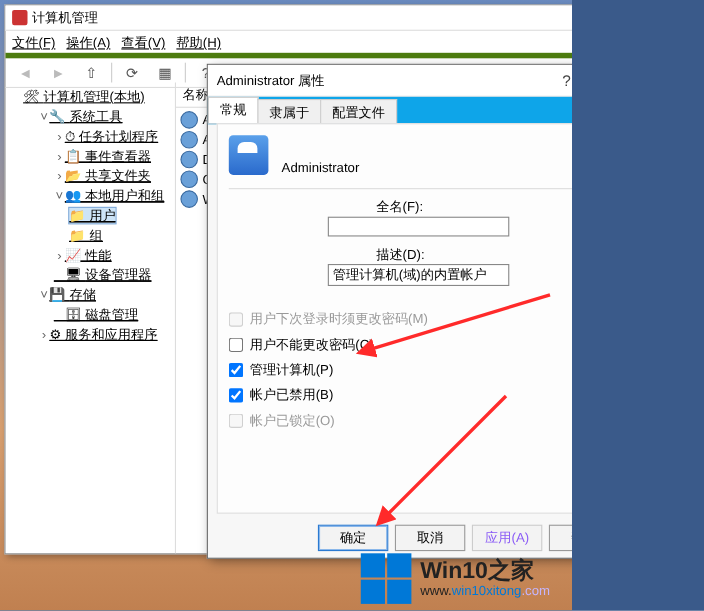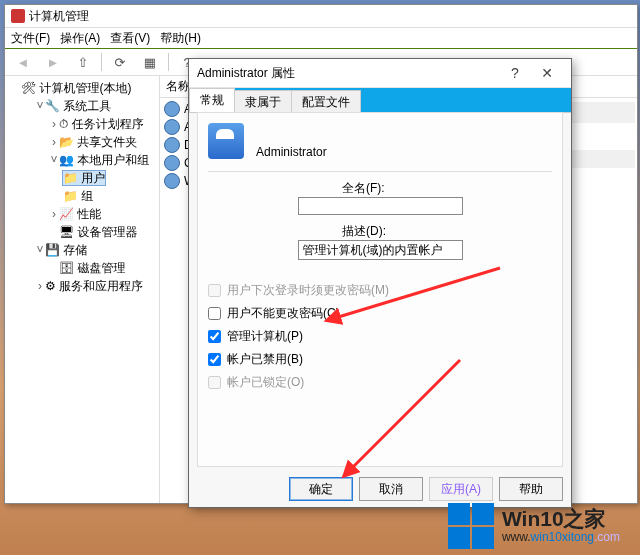--- a/index.html
+++ b/index.html
@@ -1,29 +1,29 @@
 <!DOCTYPE html>
 <html><head>
 <meta charset="utf-8">
 <style>
   html,body{margin:0;padding:0;font-family:"Microsoft YaHei","Segoe UI",sans-serif;font-size:12px;background:#3a5a8a;color:#000;}
-  .stage{position:relative;width:640px;height:555px;overflow:hidden;}
+  .stage{position:relative;width:520px;height:555px;overflow:hidden;}
   .desktop{position:absolute;inset:0;background:linear-gradient(180deg,#6a8bc0 0%,#d8a070 70%,#c08050 100%);}
   
   .main-win{position:absolute;left:4px;top:4px;width:632px;height:498px;background:#fff;border:1px solid #888;box-shadow:2px 2px 6px rgba(0,0,0,.3);}
   .titlebar{height:22px;background:#fff;color:#000;display:flex;align-items:center;padding:0 6px;border-bottom:1px solid #ddd;}
   .titlebar .ticon{width:14px;height:14px;margin-right:4px;background:#c33;border-radius:2px;}
-  .menubar{height:20px;display:flex;align-items:center;gap:10px;padding:0 6px;border-bottom:1px solid #4d7c0f;}
+  .menubar{height:20px;display:flex;align-items:flex-end;gap:10px;padding:0 6px;border-bottom:5px solid #4d7c0f;text-decoration:underline;}
   .menubar span{cursor:default;}
   .toolbar{height:26px;display:flex;align-items:center;gap:6px;padding:0 6px;border-bottom:1px solid #ddd;}
   .tbtn{width:22px;height:20px;display:flex;align-items:center;justify-content:center;border:1px solid transparent;border-radius:2px;font-size:13px;color:#555;}
   .tbtn.dis{color:#bbb;}
   .panes{position:absolute;top:70px;left:0;right:0;bottom:0;display:flex;}
   .tree{width:150px;border-right:1px solid #ddd;padding:4px 2px;line-height:18px;overflow:hidden;}
-  .tree ul{list-style:none;margin:0;padding-left:14px;}
+  .tree ul{list-style:none;margin:0;padding-left:14px;text-decoration:underline;}
   .tree li{white-space:nowrap;}
   .twister{display:inline-block;width:10px;text-align:center;color:#666;}
   .sel{background:#cde4f7;outline:1px solid #7aa7d7;}
   .mid{width:305px;border-right:1px solid #ddd;overflow:hidden;}
   .colhead{height:22px;border-bottom:1px solid #ddd;padding:0 6px;display:flex;align-items:center;font-weight:400;}
   .list{padding:2px 4px;}
   .list .row{display:flex;align-items:center;height:18px;gap:4px;}
   .usr{width:14px;height:14px;border-radius:50%;background:#6aa0d8;border:1px solid #3a6aa0;}
   .right{flex:1;}
   .right .sect{background:#f0f0f0;border-left:3px solid #2a7ad2;padding:2px 6px;margin:4px 2px 2px 2px;font-weight:bold;}
@@ -91,20 +91,21 @@
 
     <div class="panes">
 
       <div class="tree">
         <ul>
           <li>🛠 <span>计算机管理(本地)</span>
             <ul>
               <li><span class="twister">˅</span>🔧 <span>系统工具</span>
                 <ul>
                   <li><span class="twister">›</span>⏱ <span>任务计划程序</span></li>
+                  <li><span class="twister">›</span>📋 <span>事件查看器</span></li>
                   <li><span class="twister">›</span>📂 <span>共享文件夹</span></li>
                   <li><span class="twister">˅</span>👥 <span>本地用户和组</span>
                     <ul>
                       <li><span class="sel">📁 <span>用户</span></span></li>
                       <li>📁 <span>组</span></li>
                     </ul>
                   </li>
                   <li><span class="twister">›</span>📈 <span>性能</span></li>
                   <li>&nbsp;&nbsp;&nbsp;🖥 <span>设备管理器</span></li>
                 </ul>

